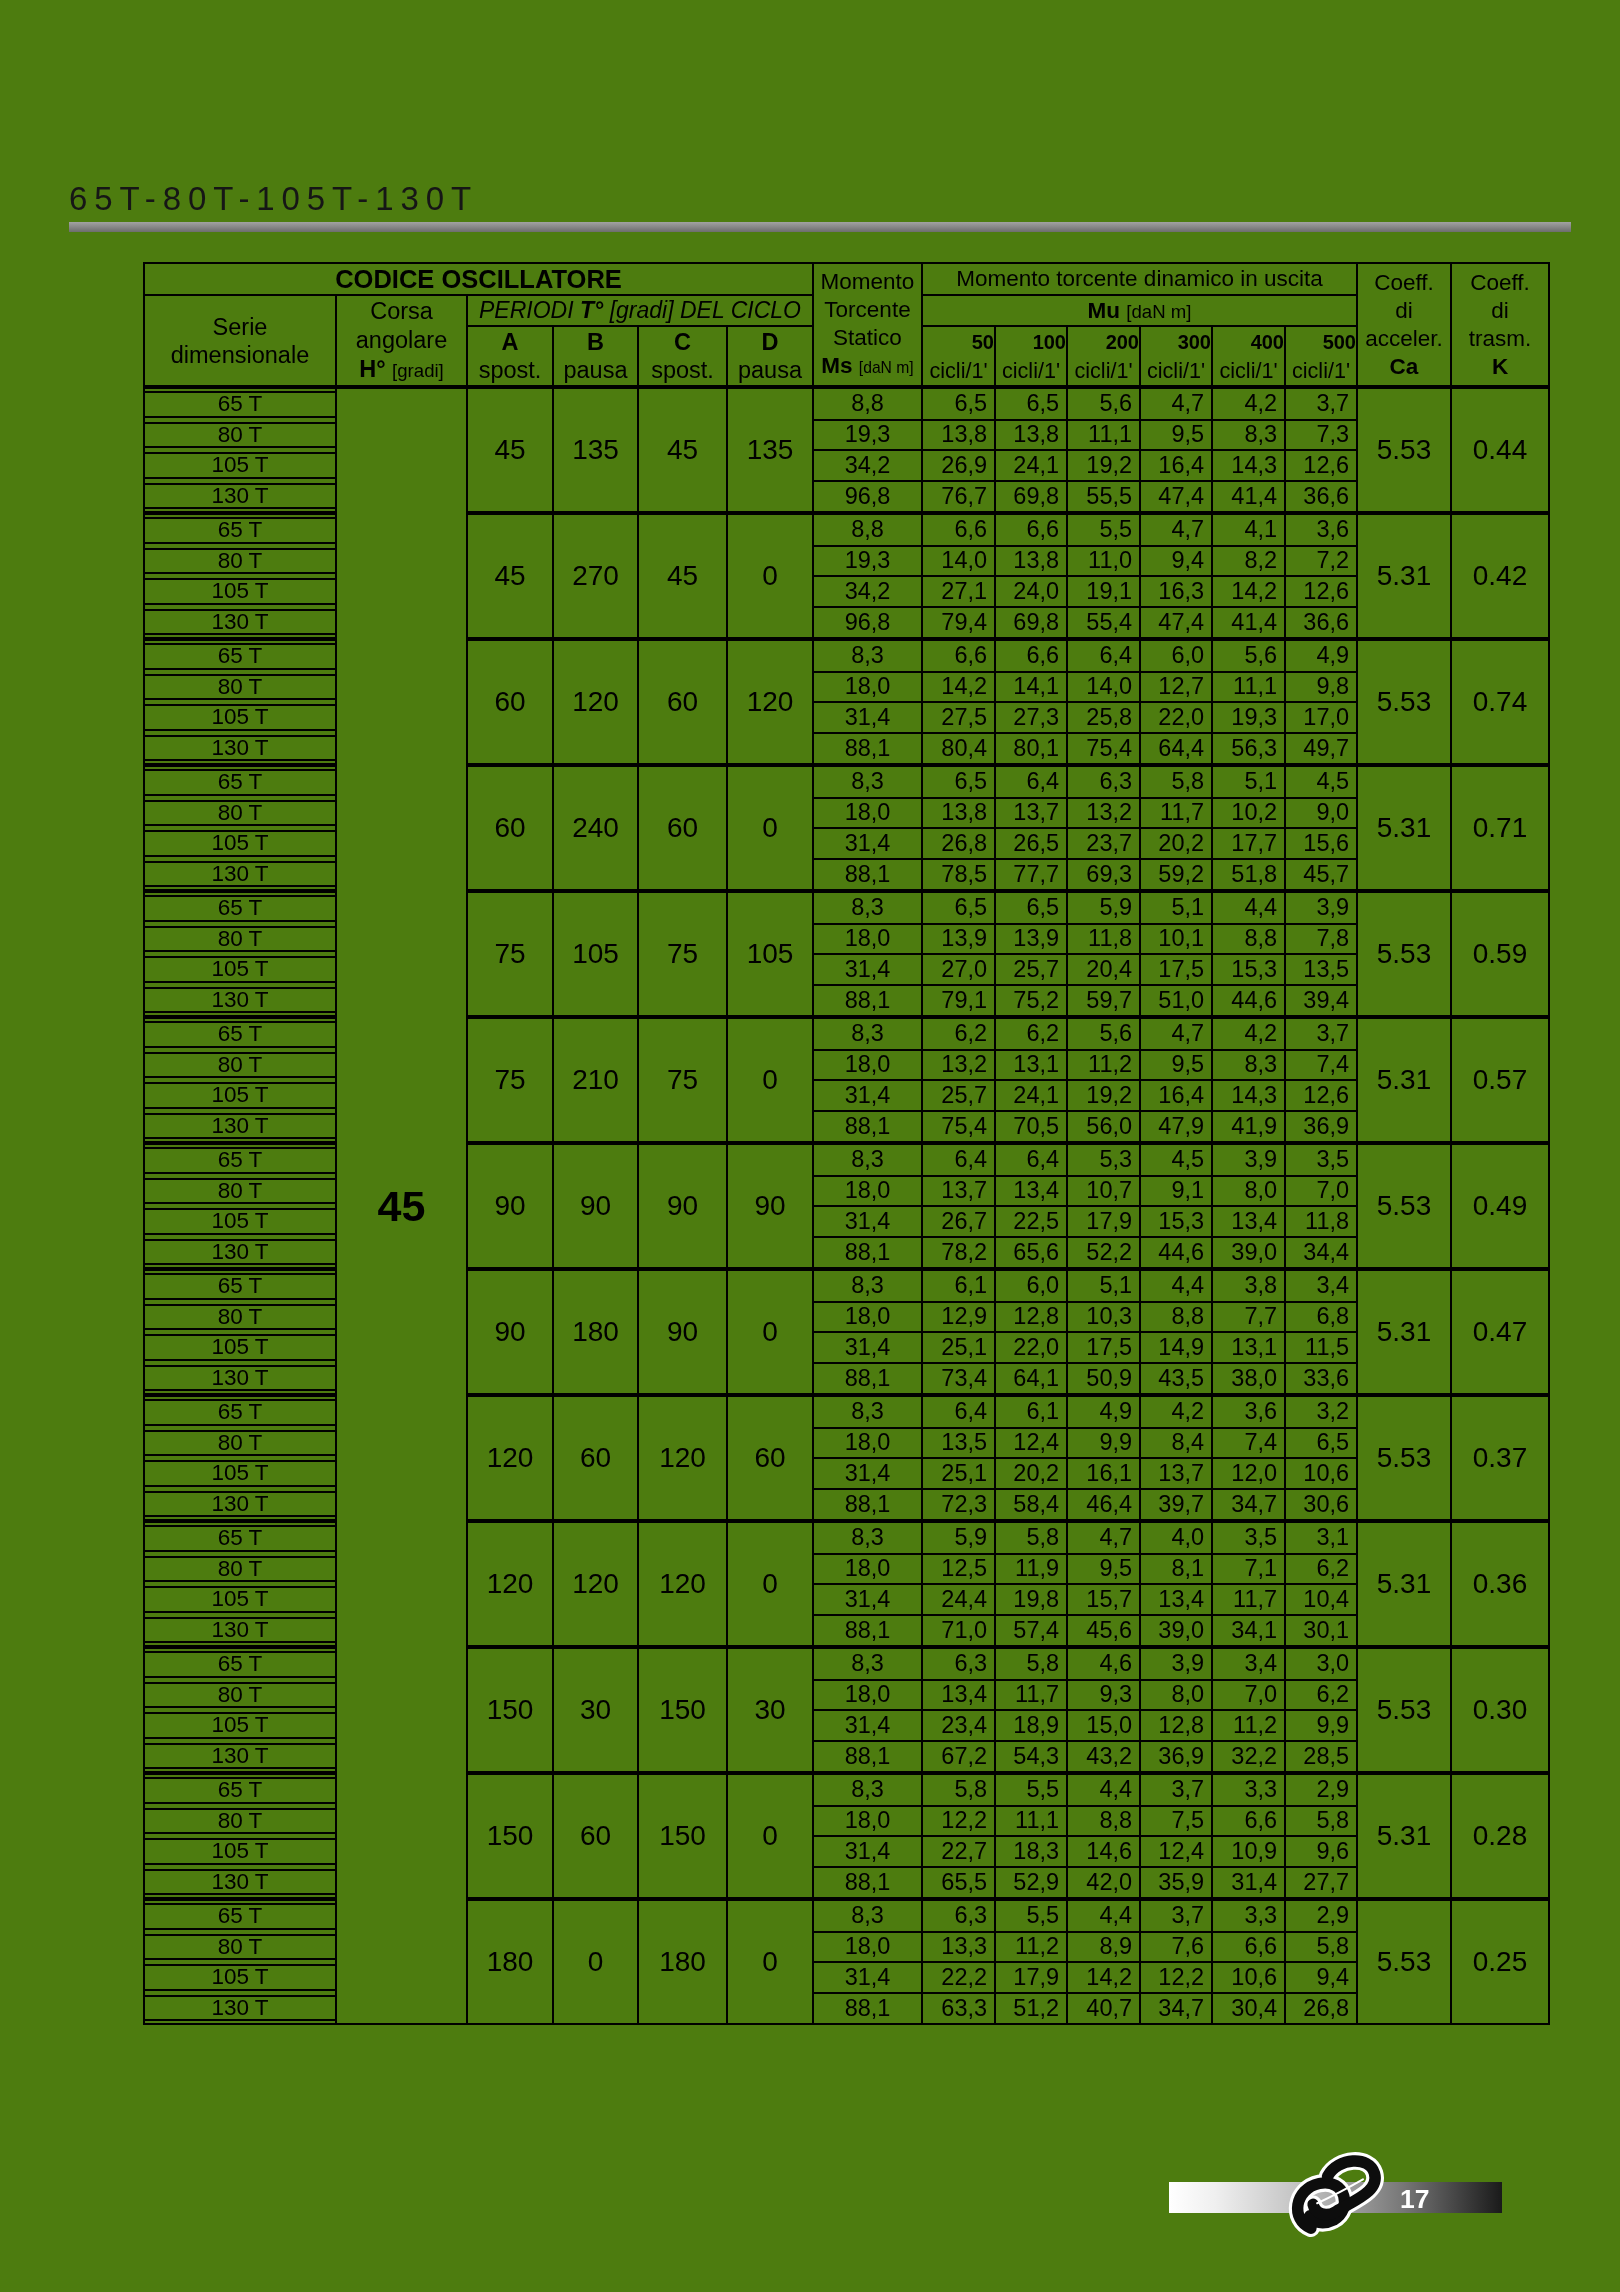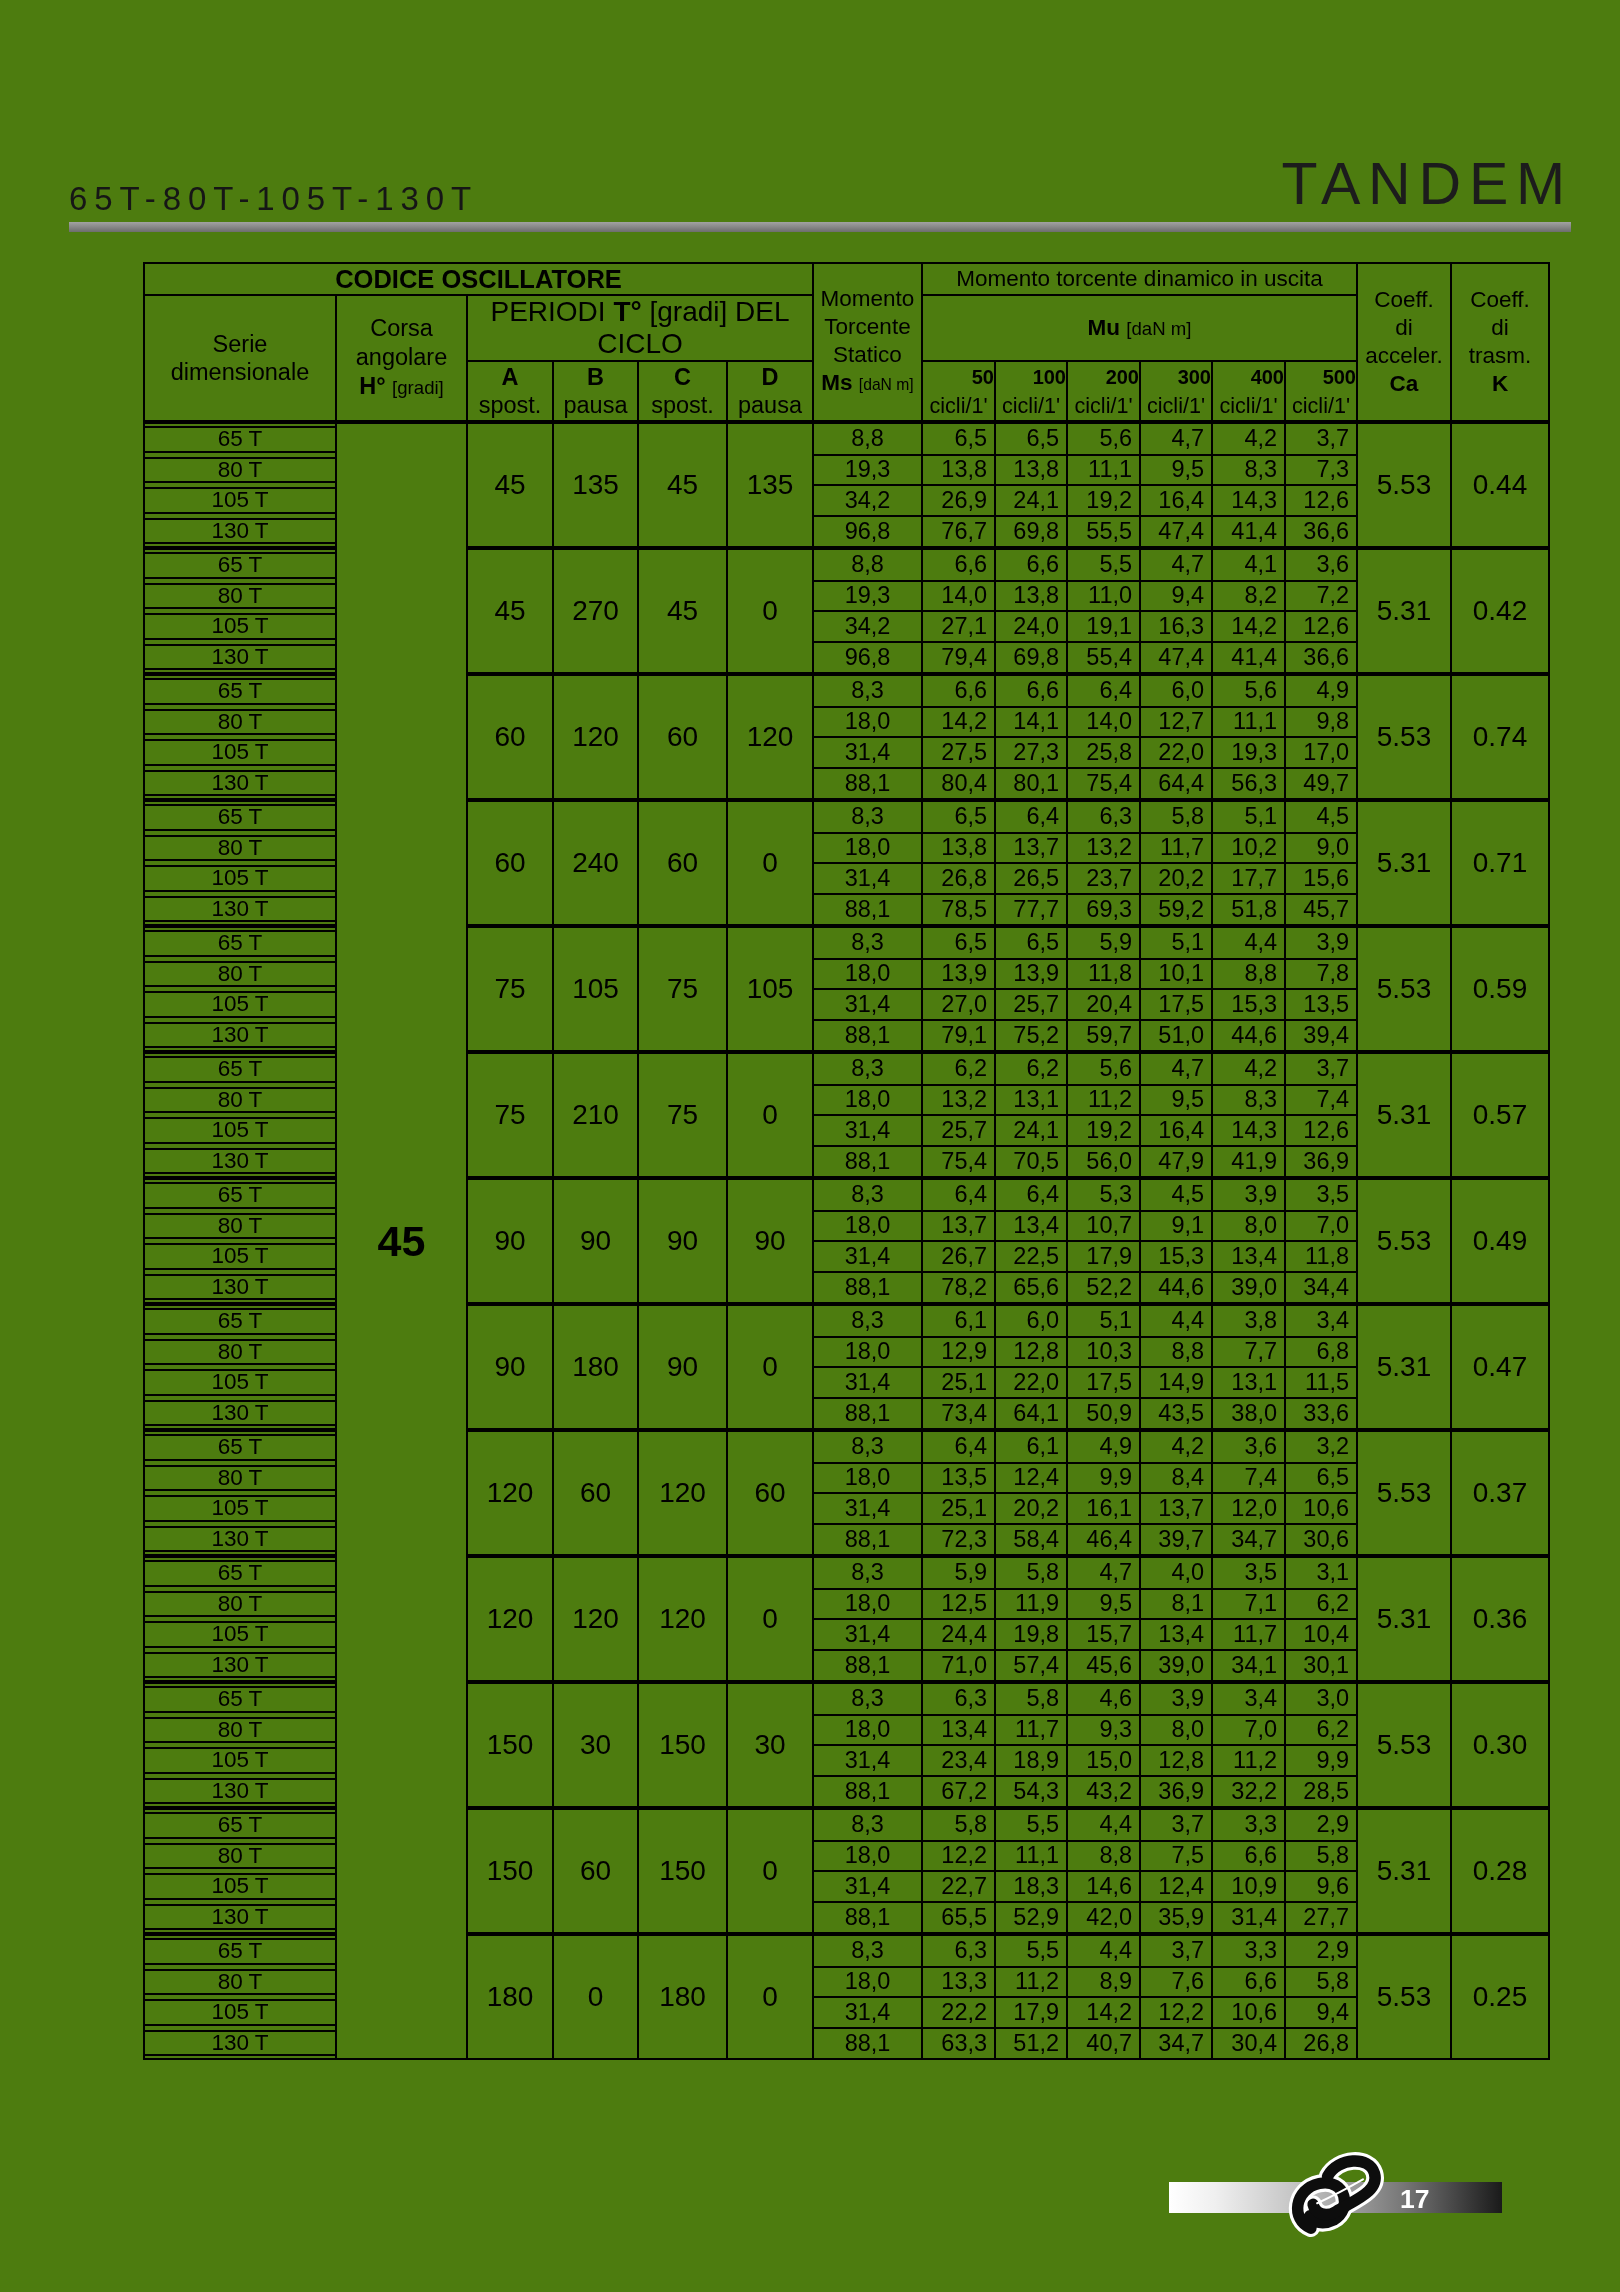--- a/index.html
+++ b/index.html
@@ -33,21 +33,21 @@
   thead tr.h2 { height:31px; }
   thead tr.h3 { height:61px; }
   thead { border-bottom:2.9px solid #000; }
 
   .codice { font-weight:bold; font-size:25.5px; }
   .ms-header div, .coef-header div { font-size:22.5px; line-height:28px; }
   .mu-title { font-size:22.5px; }
   .mu-dan { font-size:22.5px; }
   .serie-header div { font-size:23.5px; line-height:28px; }
   .corsa-header div { font-size:23.5px; line-height:29px; }
-  .periodi-header { font-size:28px; }
+  .periodi-header { font-size:23px;font-style:italic; }
   .pcol div.bold { font-size:23.5px; line-height:29px; }
   .pcol div.sub { font-size:23.5px; line-height:27.4px; }
   .mucol div.bold { font-size:20px; line-height:29px;text-align:right; }
   .mucol div.sub { font-size:21.6px; line-height:27.4px; }
   .bold { font-weight:bold; }
   .unit { font-size:15.7px; }
   .unit2 { font-size:18.6px; }
   .big { font-size:24.5px; }
 
   .thickleft { border-left:2.9px solid #000 !important; }
@@ -77,21 +77,20 @@
     color:#ffffff; font-weight:bold; font-size:26.5px;
   }
   .knot { position:absolute; left:1286px; top:2145px; width:104px; height:104px; }
 </style>
 </head>
 <body>
 
 <div class="page">
 
   <div class="title-left">65T-80T-105T-130T</div>
-  <div class="title-right">TANDEM</div>
   <div class="top-rule"></div>
 
   <table class="osc">
     <colgroup>
       <col style="width:192px">
         <col style="width:131px">
       <col style="width:86px">
         <col style="width:85px">
         <col style="width:89px">
         <col style="width:86px">

